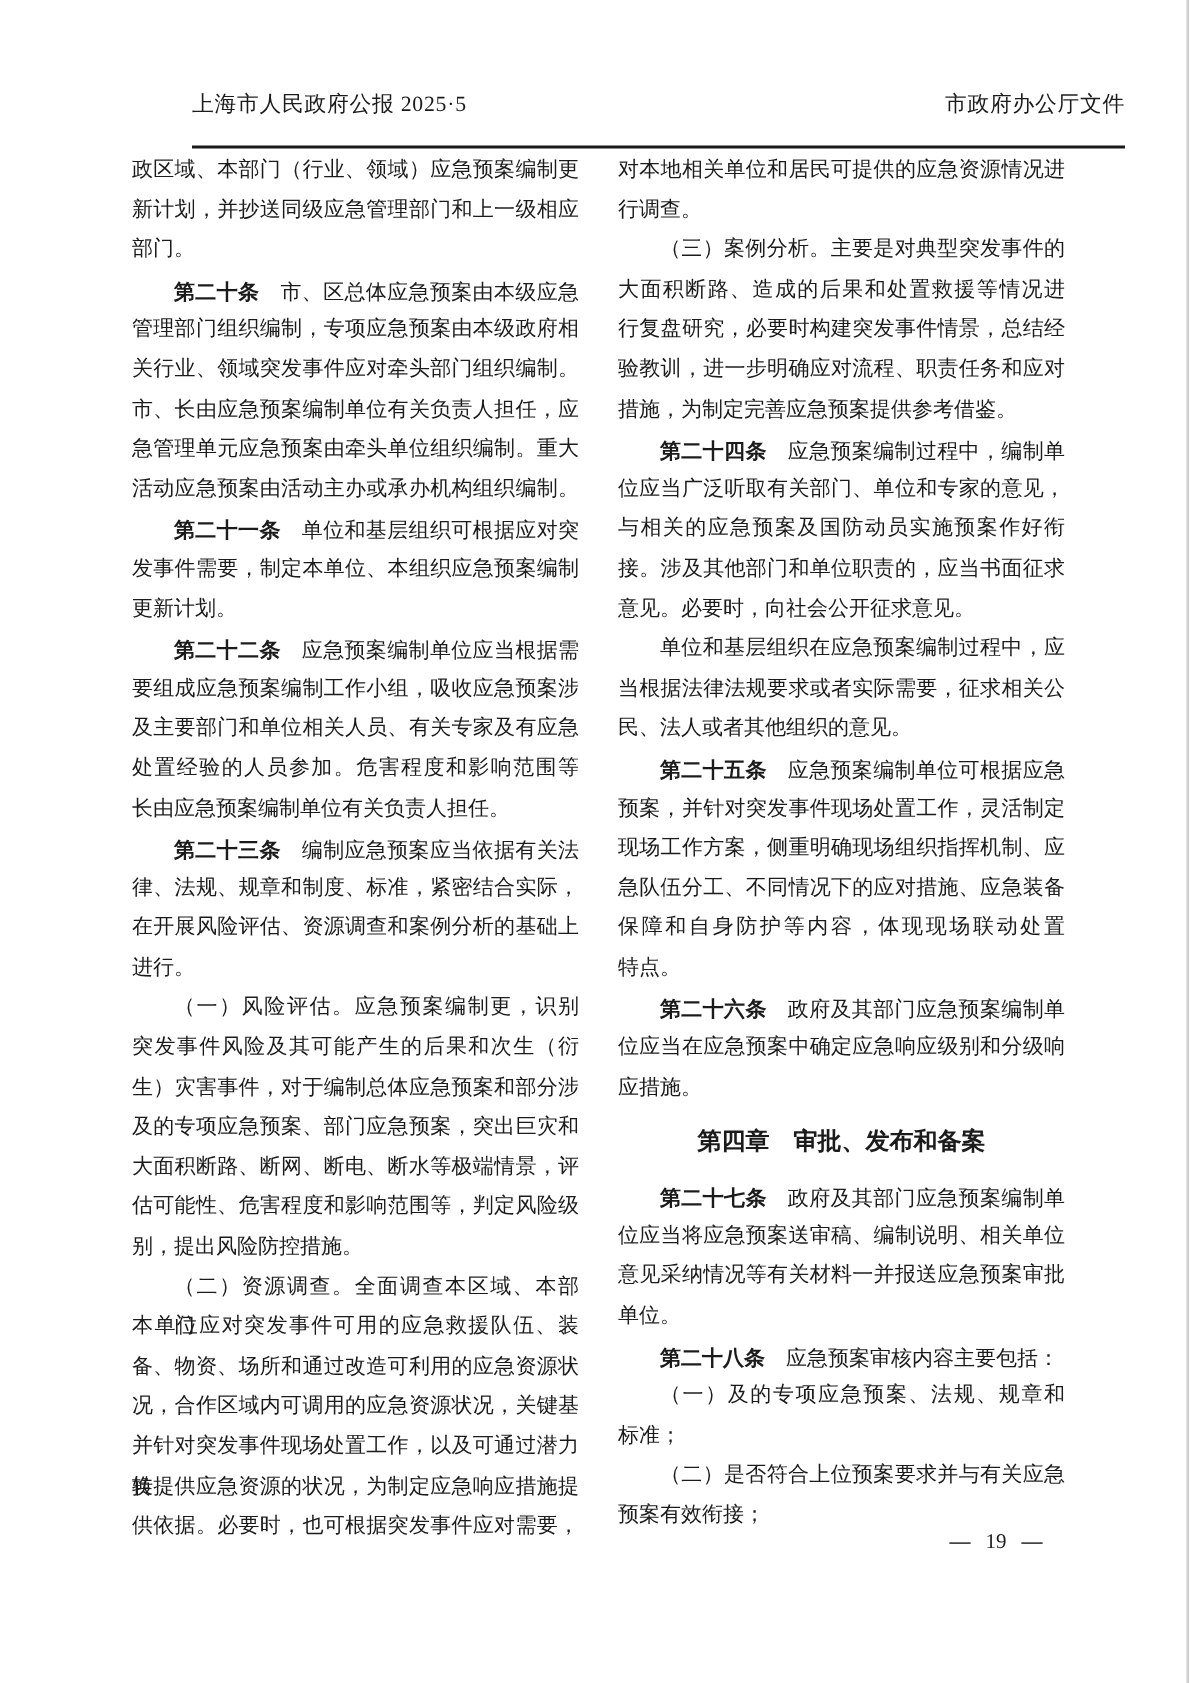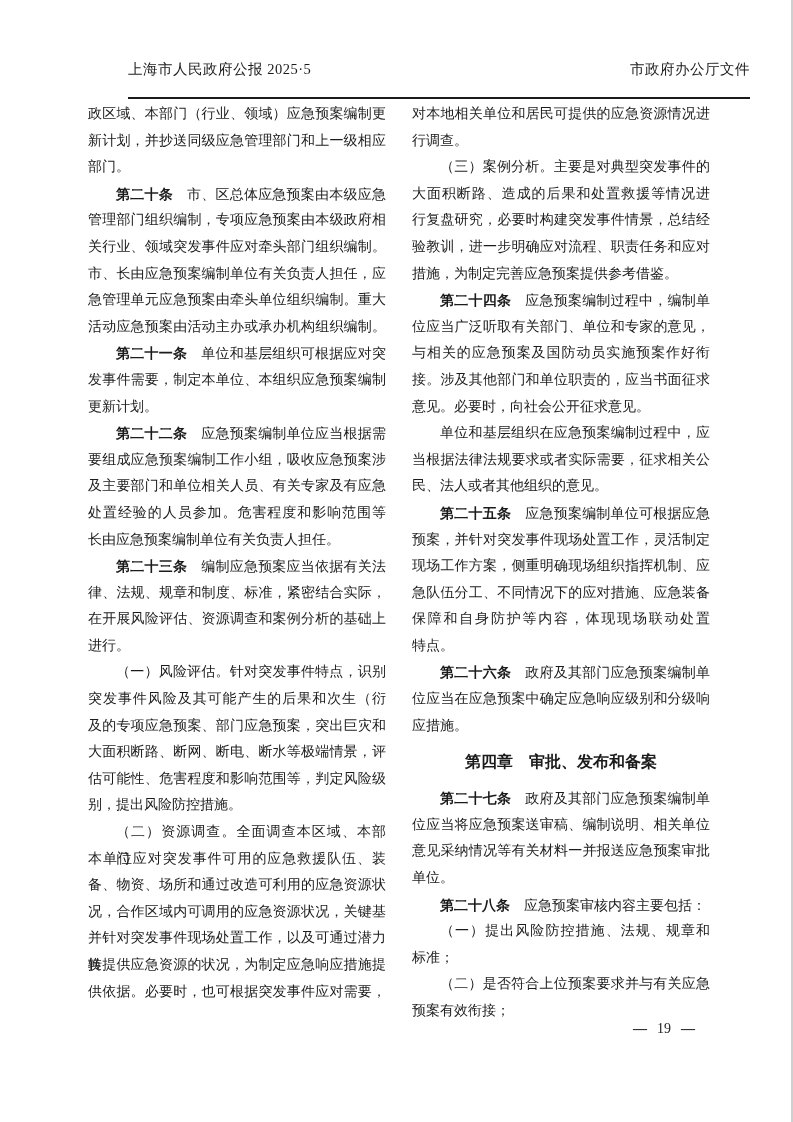--- a/index.html
+++ b/index.html
@@ -62,22 +62,23 @@
       <div class="line">更新计划。</div>
       <div class="line fill ind"><span class="art">第二十二条</span>应急预案编制单位应当根据需</div>
       <div class="line fill">要组成应急预案编制工作小组，吸收应急预案涉</div>
       <div class="line fill">及主要部门和单位相关人员、有关专家及有应急</div>
       <div class="line fill">处置经验的人员参加。危害程度和影响范围等</div>
       <div class="line">长由应急预案编制单位有关负责人担任。</div>
       <div class="line fill ind"><span class="art">第二十三条</span>编制应急预案应当依据有关法</div>
       <div class="line fill">律、法规、规章和制度、标准，紧密结合实际，</div>
       <div class="line fill">在开展风险评估、资源调查和案例分析的基础上</div>
       <div class="line">进行。</div>
-      <div class="line fill ind">（一）风险评估。针对突发事件特点，识别</div>
+      <div class="line fill ind">（一）风险评估。应急预案编制更，识别</div>
       <div class="line fill">突发事件风险及其可能产生的后果和次生（衍</div>
+      <div class="line fill">生）灾害事件，对于编制总体应急预案和部分涉</div>
       <div class="line fill">及的专项应急预案、部门应急预案，突出巨灾和</div>
       <div class="line fill">大面积断路、断网、断电、断水等极端情景，评</div>
       <div class="line fill">估可能性、危害程度和影响范围等，判定风险级</div>
       <div class="line">别，提出风险防控措施。</div>
       <div class="line fill ind">（二）资源调查。全面调查本区域、本部门、</div>
       <div class="line fill">本单位应对突发事件可用的应急救援队伍、装</div>
       <div class="line fill">备、物资、场所和通过改造可利用的应急资源状</div>
       <div class="line fill">况，合作区域内可调用的应急资源状况，关键基</div>
       <div class="line fill">并针对突发事件现场处置工作，以及可通过潜力转</div>
       <div class="line fill">换提供应急资源的状况，为制定应急响应措施提</div>
@@ -108,21 +109,21 @@
       <div class="line">特点。</div>
       <div class="line fill ind"><span class="art">第二十六条</span>政府及其部门应急预案编制单</div>
       <div class="line fill">位应当在应急预案中确定应急响应级别和分级响</div>
       <div class="line">应措施。</div>
       <div class="line chapter-heading">第四章　审批、发布和备案</div>
       <div class="line fill ind"><span class="art">第二十七条</span>政府及其部门应急预案编制单</div>
       <div class="line fill">位应当将应急预案送审稿、编制说明、相关单位</div>
       <div class="line fill">意见采纳情况等有关材料一并报送应急预案审批</div>
       <div class="line">单位。</div>
       <div class="line ind"><span class="art">第二十八条</span>应急预案审核内容主要包括：</div>
-      <div class="line fill ind">（一）提出风险防控措施、法规、规章和</div>
+      <div class="line fill ind">（一）及的专项应急预案、法规、规章和</div>
       <div class="line">标准；</div>
       <div class="line fill ind">（二）是否符合上位预案要求并与有关应急</div>
       <div class="line">预案有效衔接；</div>
     </div>
 
   <div class="footer">
     <span class="dash">—</span>
     <span>19</span>
     <span class="dash">—</span>
   </div>

